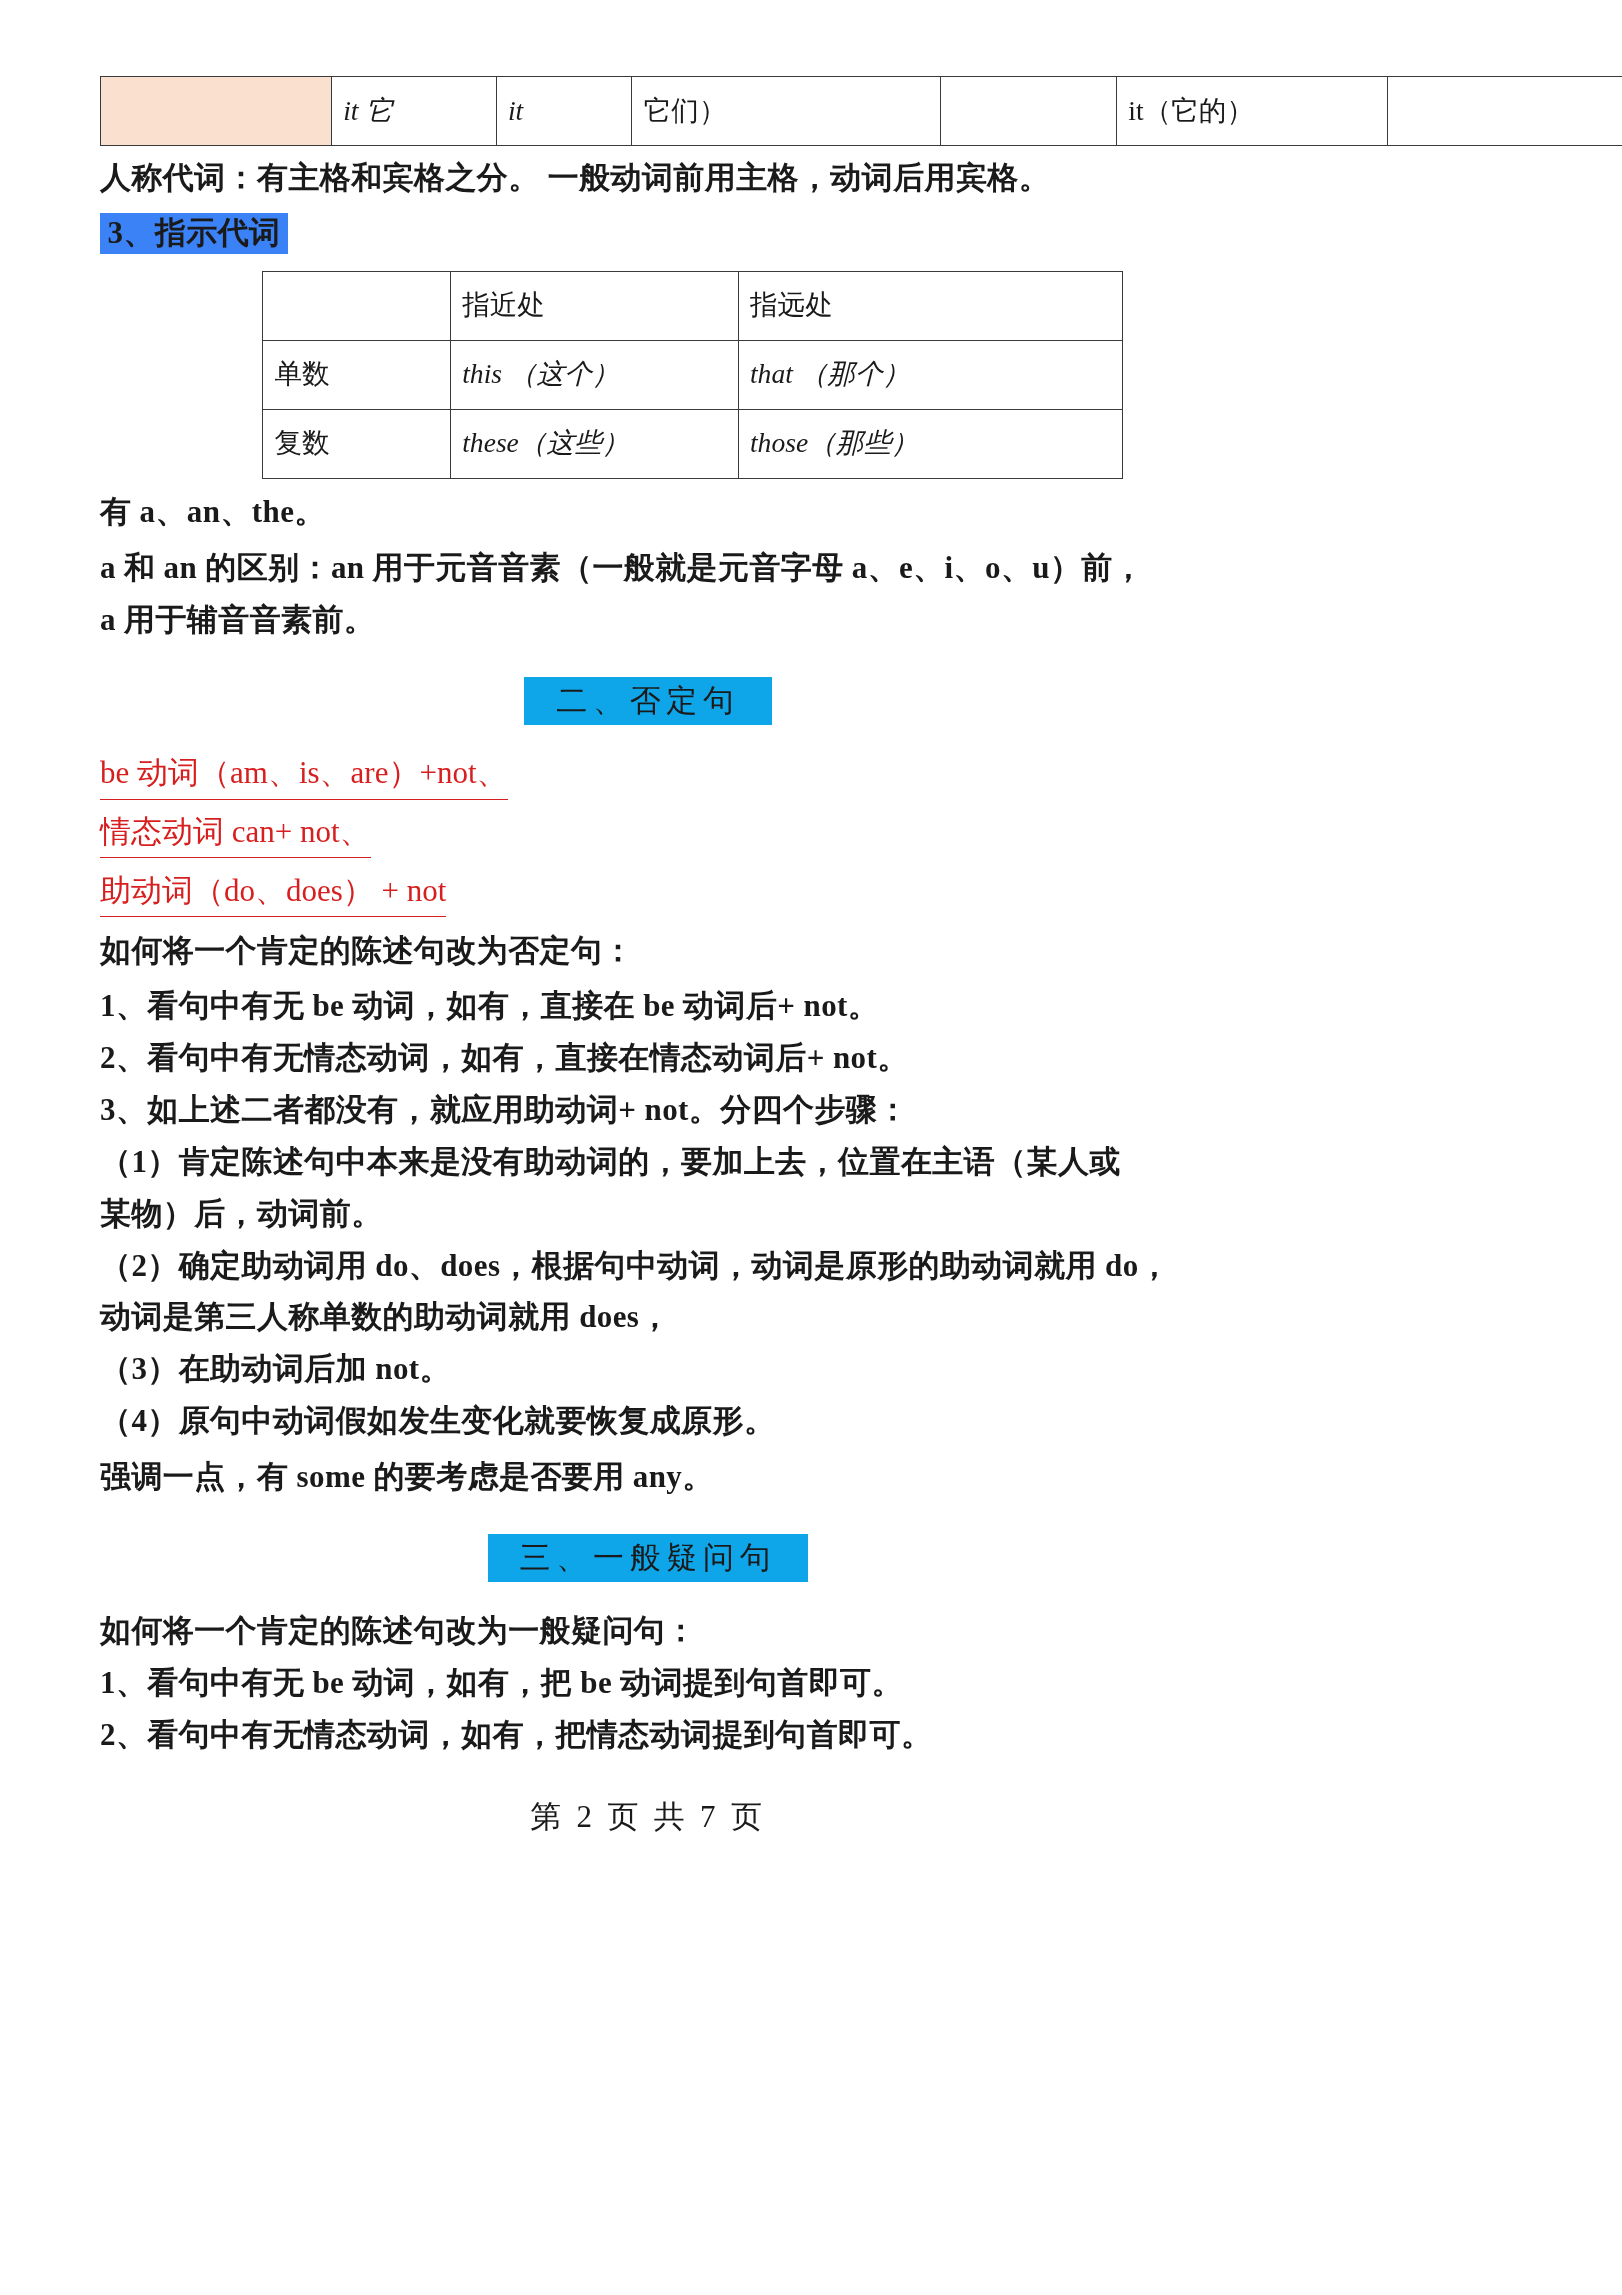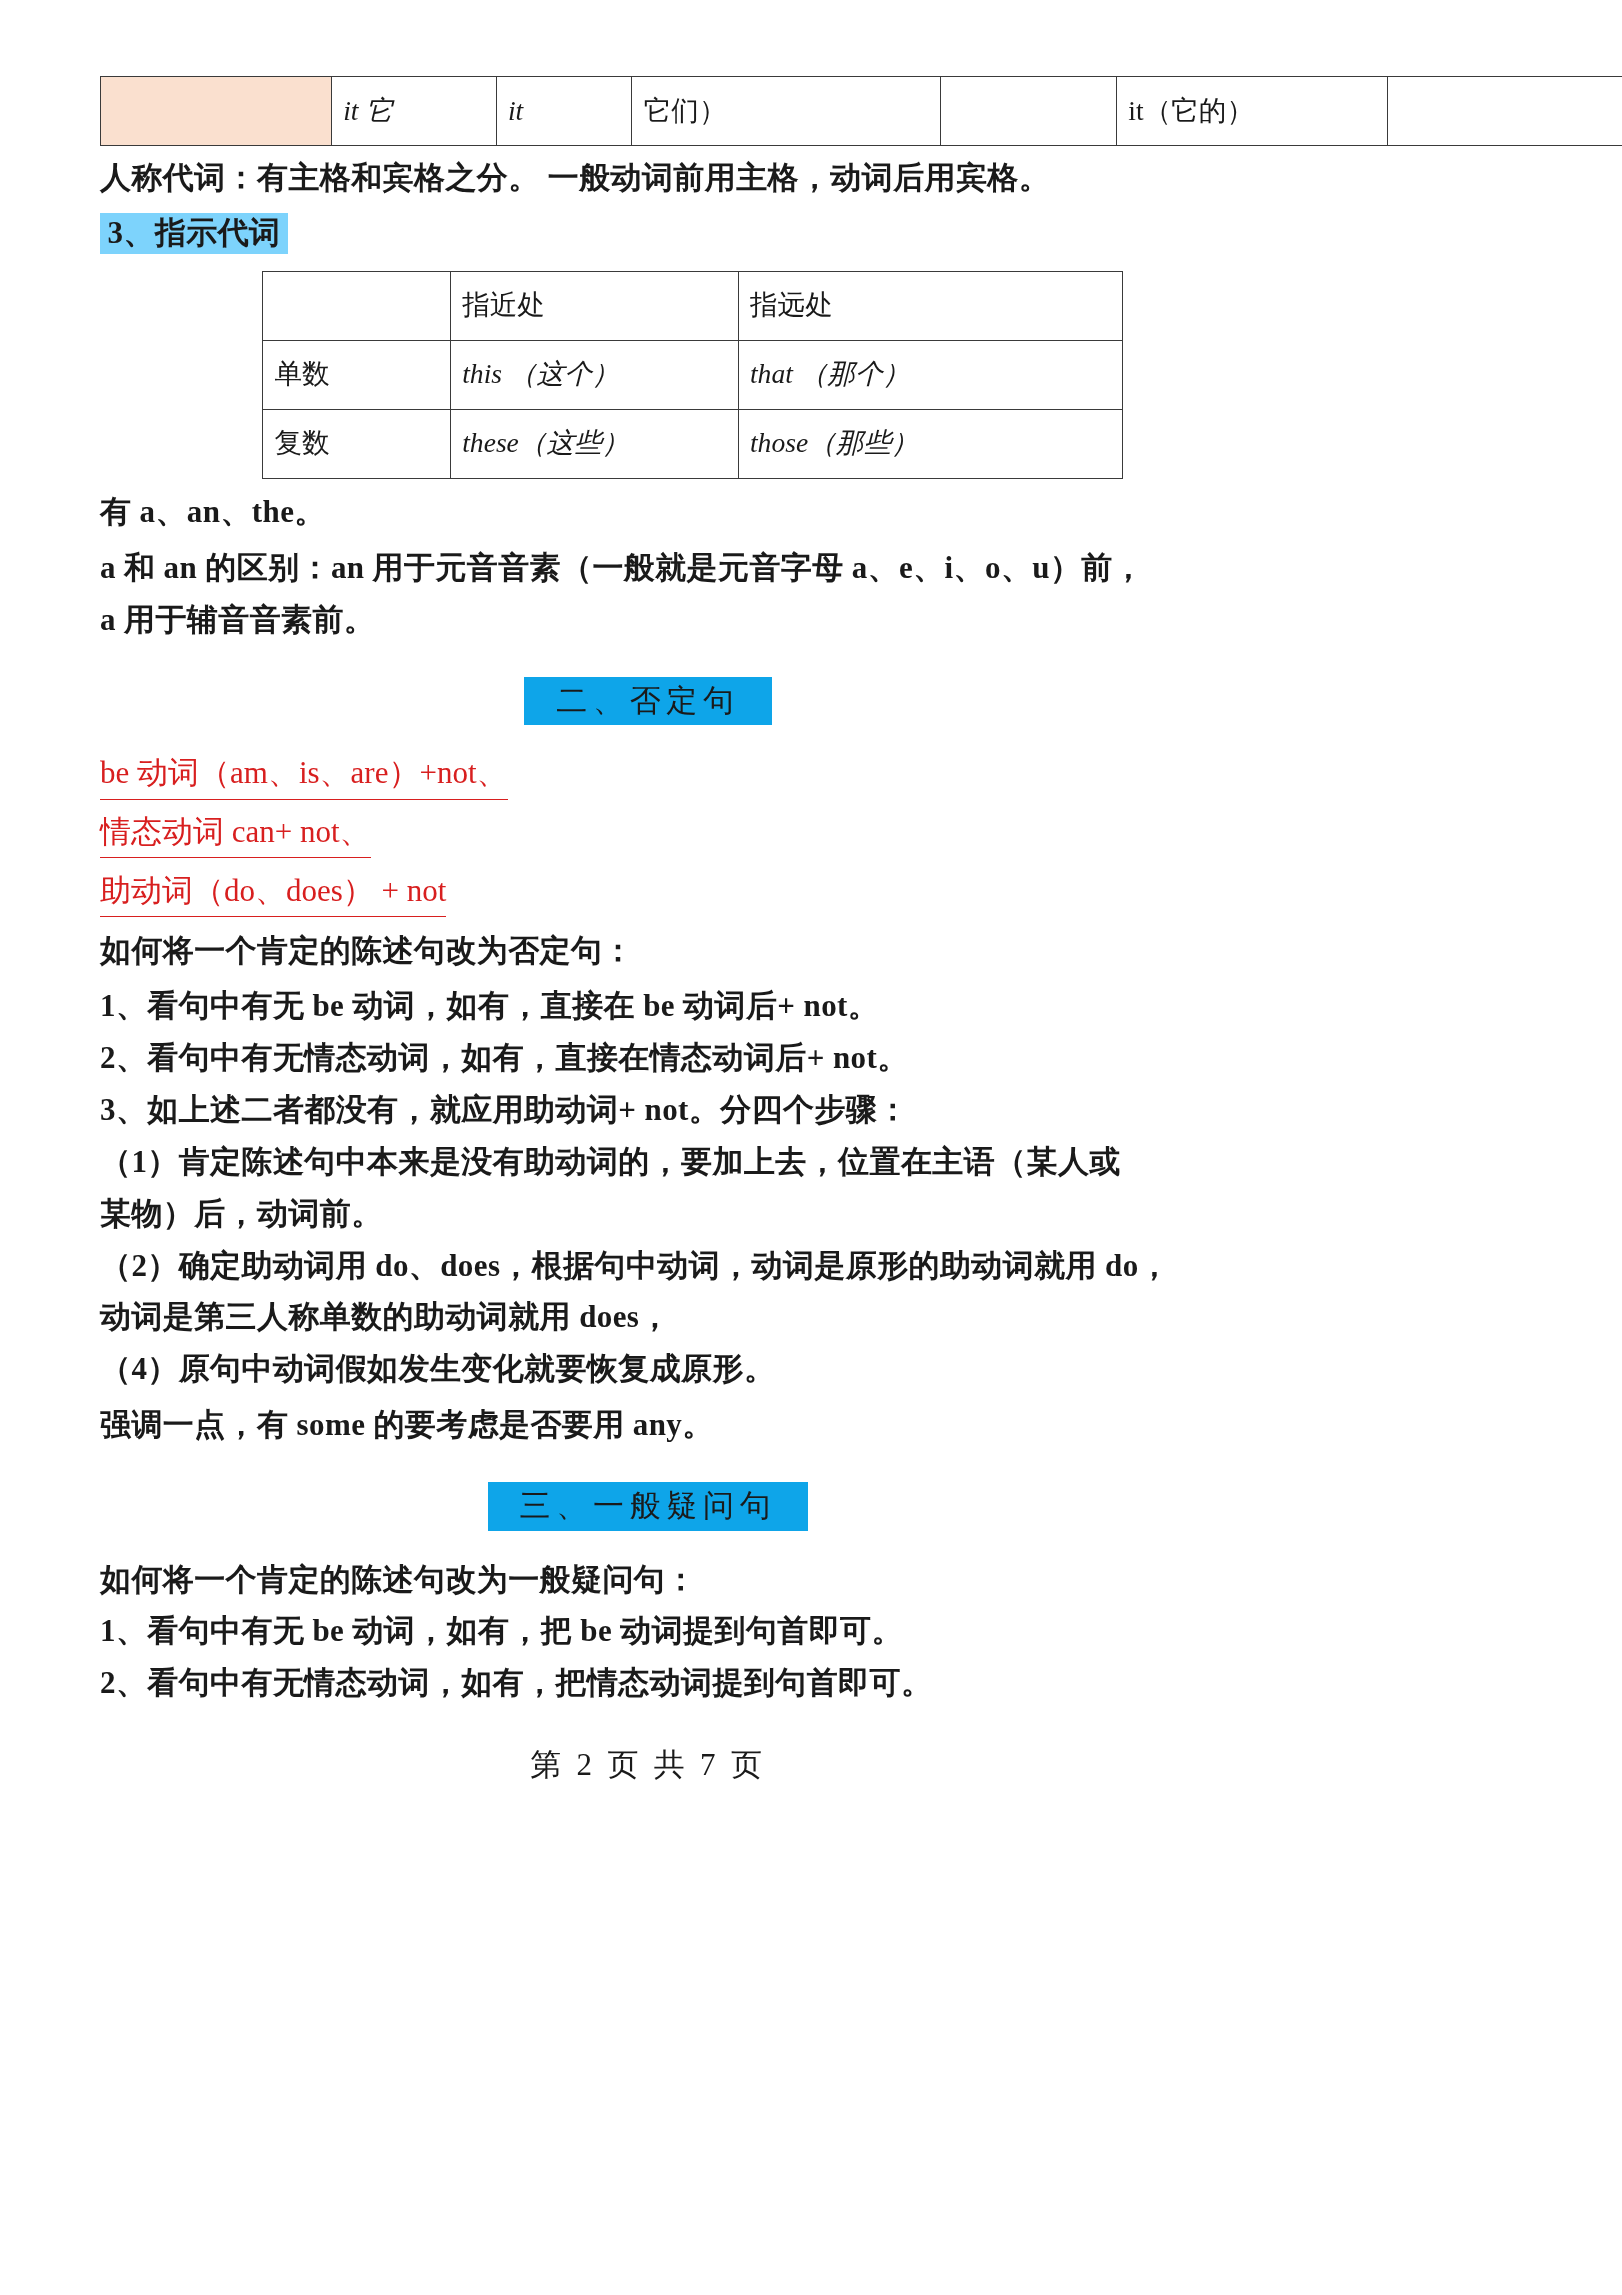--- a/index.html
+++ b/index.html
@@ -53,21 +53,21 @@
   p.line {
     font-size: 31px;
     line-height: 1.55;
     margin: 7.6px 0;
     letter-spacing: 0.4px;
     font-weight: bold;
   }
   p.tight { margin: 3.8px 0; }
 
   .hl-green {
-    background: #7dd3fc;
+    background: #3b82f6;
     padding: 1.9px 7.6px 3.8px 7.6px;
   }
   .hl-peach {
     background: #0ea5e9;
     padding: 5.7px 32px 7.6px 32px;
   }
 
   .heading-center {
     text-align: center;
     margin: 36px 0 28.5px 0;
@@ -174,20 +174,21 @@
   </p>
 
   <p class="line">如何将一个肯定的陈述句改为否定句：</p>
   <p class="line tight">1、看句中有无 be 动词，如有，直接在 be 动词后+ not。</p>
   <p class="line tight">2、看句中有无情态动词，如有，直接在情态动词后+ not。</p>
   <p class="line tight">3、如上述二者都没有，就应用助动词+ not。分四个步骤：</p>
   <p class="line tight">（1）肯定陈述句中本来是没有助动词的，要加上去，位置在主语（某人或</p>
   <p class="line tight">某物）后，动词前。</p>
   <p class="line tight">（2）确定助动词用 do、does，根据句中动词，动词是原形的助动词就用 do，</p>
   <p class="line tight">动词是第三人称单数的助动词就用 does，</p>
+  <p class="line tight">（3）在助动词后加 not。</p>
   <p class="line tight">（4）原句中动词假如发生变化就要恢复成原形。</p>
   <p class="line">强调一点，有 some 的要考虑是否要用 any。</p>
 
   <div class="heading-center">
     <span class="hl-peach">三、一般疑问句</span>
   </div>
 
   <p class="line tight">如何将一个肯定的陈述句改为一般疑问句：</p>
   <p class="line tight">1、看句中有无 be 动词，如有，把 be 动词提到句首即可。</p>
   <p class="line tight">2、看句中有无情态动词，如有，把情态动词提到句首即可。</p>

